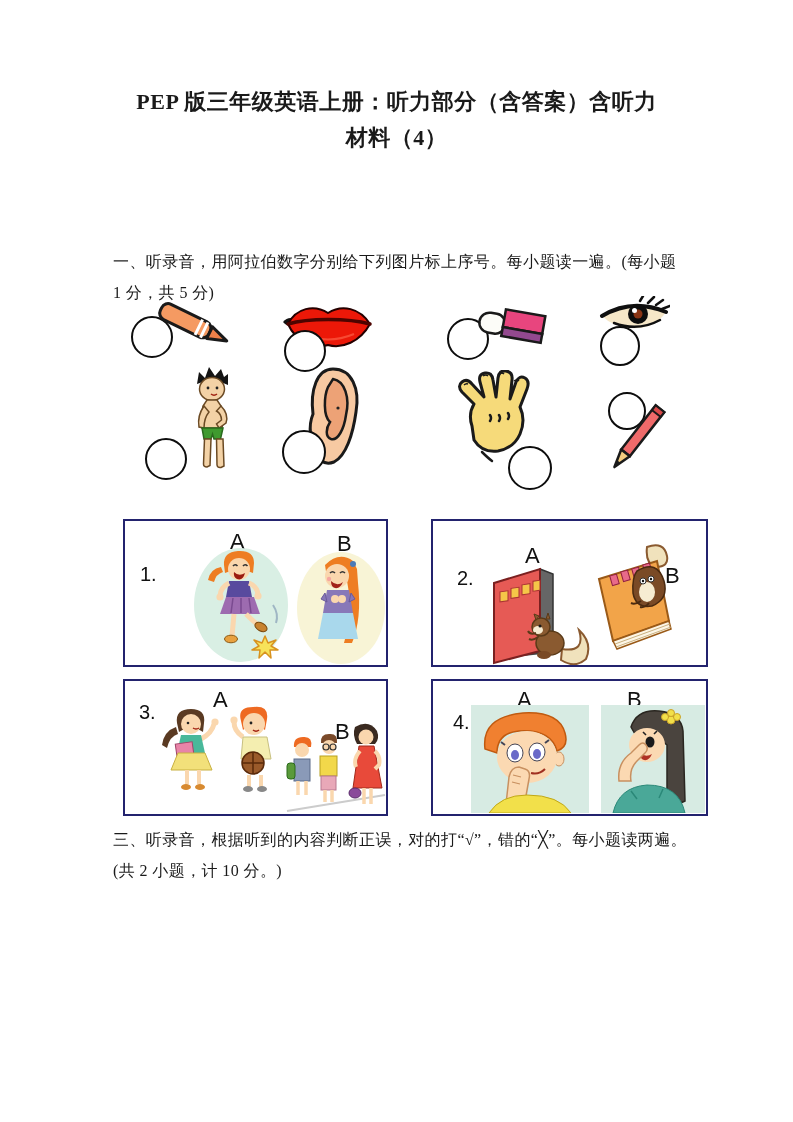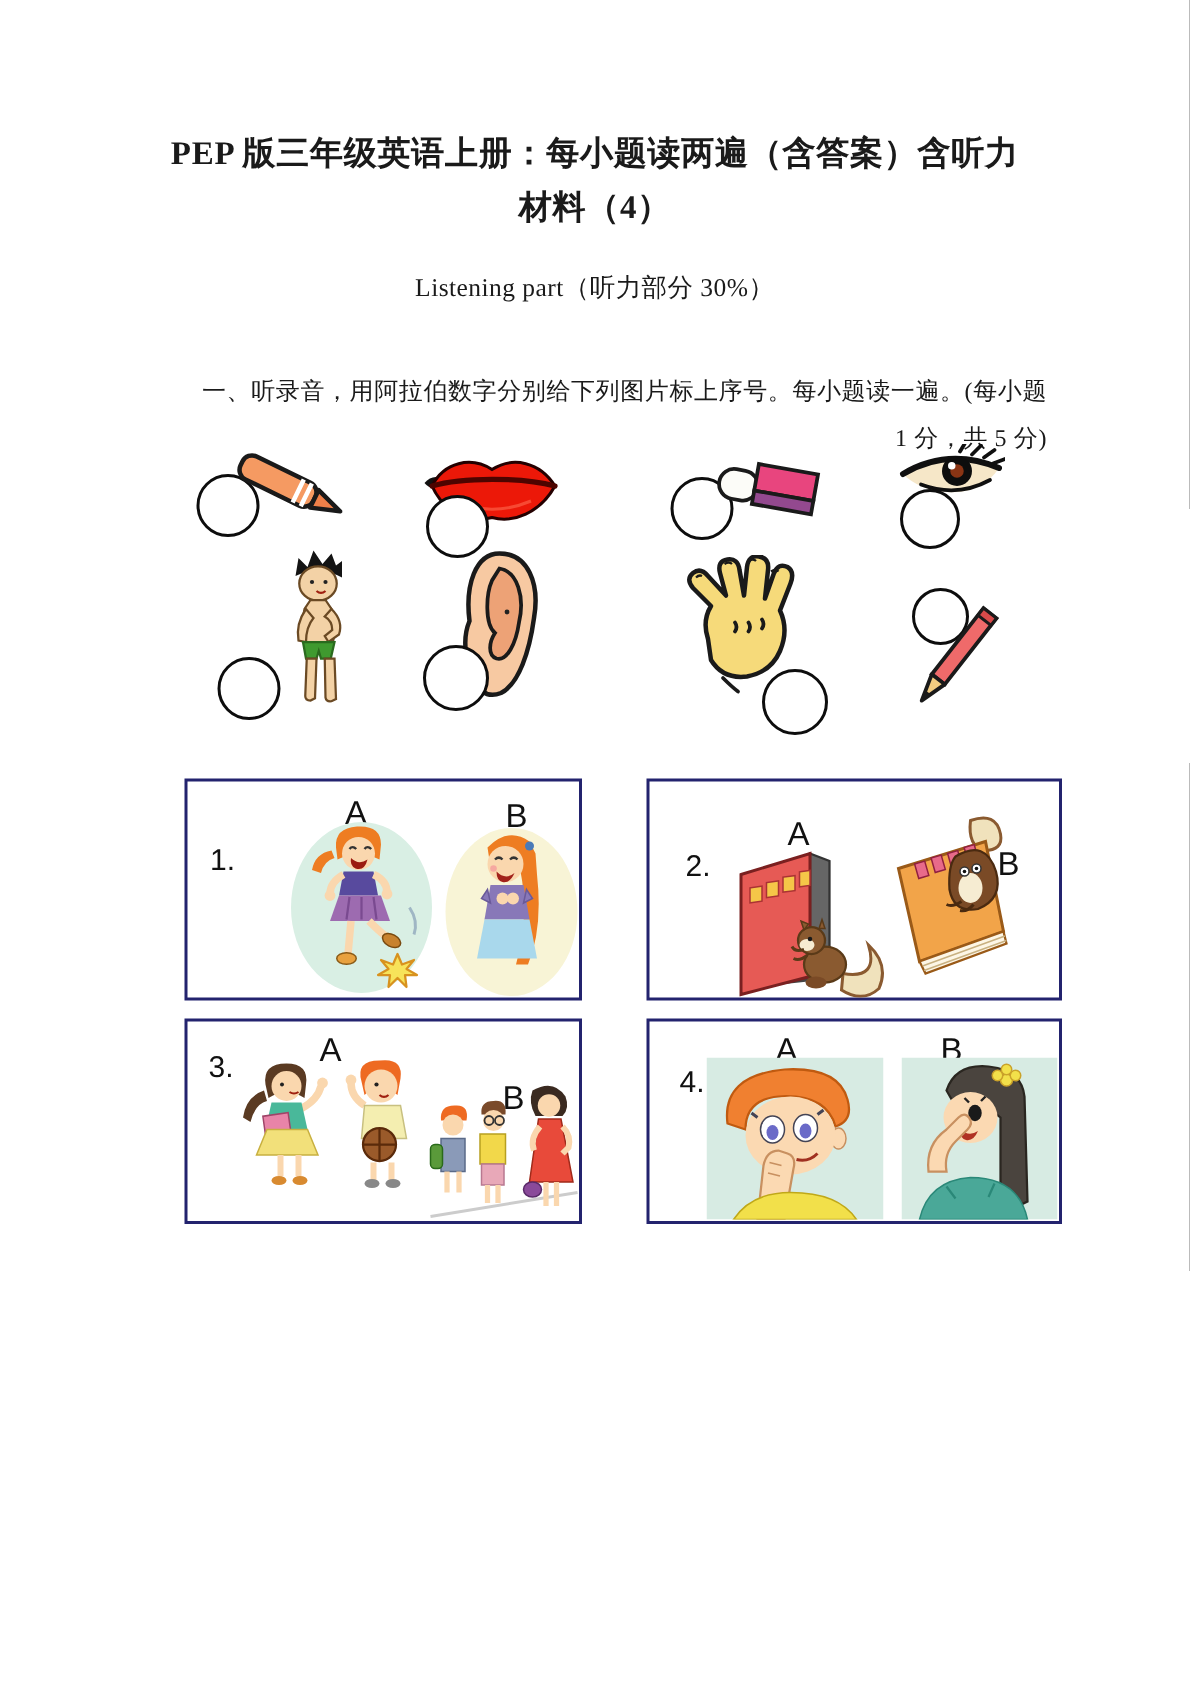--- a/index.html
+++ b/index.html
@@ -17,26 +17,25 @@
   .qnum{position:absolute;font-family:"Liberation Sans","DejaVu Sans",sans-serif;font-size:20px;color:#111;}
   .optlbl{position:absolute;font-family:"Liberation Sans","DejaVu Sans",sans-serif;font-size:22px;color:#111;}
   svg{display:block;}
 </style>
 </head>
 <body>
 
 <div class="page">
 
   <div class="title">
-    <div>PEP 版三年级英语上册：每小题读两遍（含答案）含听力</div>
+    <div>PEP 版三年级英语上册：听力部分（含答案）含听力</div>
     <div>材料（4）</div>
   </div>
-  <div class="subtitle">Listening part（听力部分 30%）</div>
-
-  <div class="instr" style="top:246px;text-align:right;">
+
+  <div class="instr" style="top:246px;">
     <div>一、听录音，用阿拉伯数字分别给下列图片标上序号。每小题读一遍。(每小题</div>
     <div>1 分，共 5 分)</div>
   </div>
 
   <div class="grp" style="left:125px;top:296px;width:112px;height:72px;">
     <span class="circle" style="left:6px;top:20px;width:42px;height:42px;"></span>
     <span class="abs" style="left:28px;top:0;">
       <svg width="84" height="60" viewBox="0 0 84 60">
         <g transform="rotate(26 42 30)">
           <rect x="4" y="21" width="54" height="17" rx="7" fill="#f59a62" stroke="#1a1a1a" stroke-width="3"></rect>
@@ -326,14 +325,18 @@
         <ellipse cx="49" cy="37" rx="4.5" ry="5.5" fill="#1a1a1a"></ellipse>
         <path d="M45 30 l-3 -3 M53 29 l3 -3" stroke="#222" stroke-width="1.6"></path>
         <path d="M39 48 q6 5 12 1 q-3 7 -8 6 q-4 -1 -4 -7 z" fill="#b03224"></path>
         <path d="M18 76 Q16 58 30 48 L38 40 Q42 36 45 40 Q48 44 44 48 L36 56 Q28 64 30 76 Z" fill="#fbd9b2" stroke="#c89060" stroke-width="1.5"></path>
         <path d="M12 108 Q18 82 46 80 Q78 80 84 108 Z" fill="#4aa898" stroke="#2a8878"></path>
         <path d="M30 86 l6 8 M62 84 l-4 9" stroke="#2a8878" stroke-width="1.5"></path>
       </svg>
     </span>
   </div>
 
+  <div class="instr" style="top:824px;">
+    <div>三、听录音，根据听到的内容判断正误，对的打“√”，错的“╳”。每小题读两遍。</div>
+    <div>(共 2 小题，计 10 分。)</div>
+  </div>
 
 </div>
 
 </body></html>

